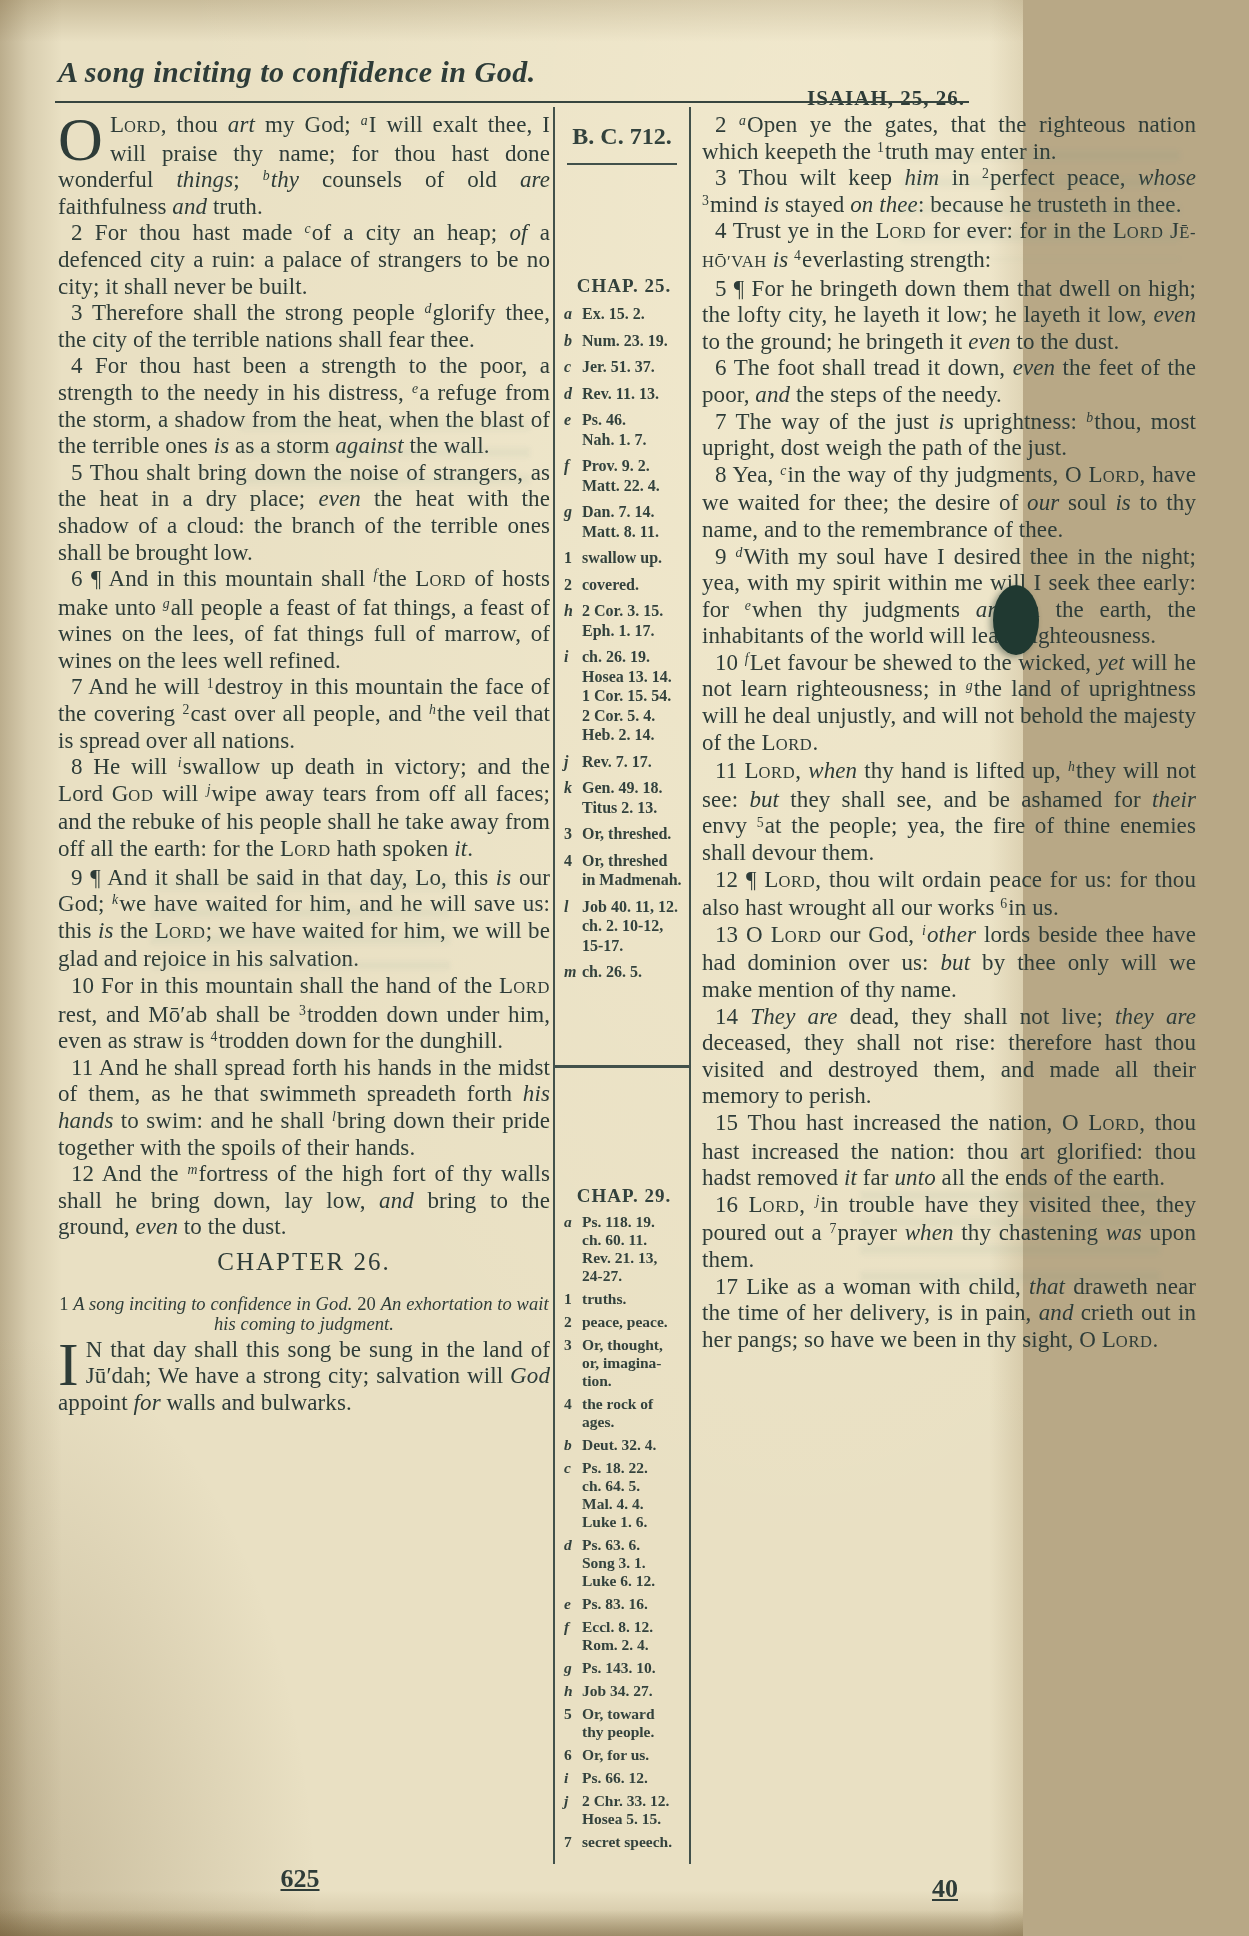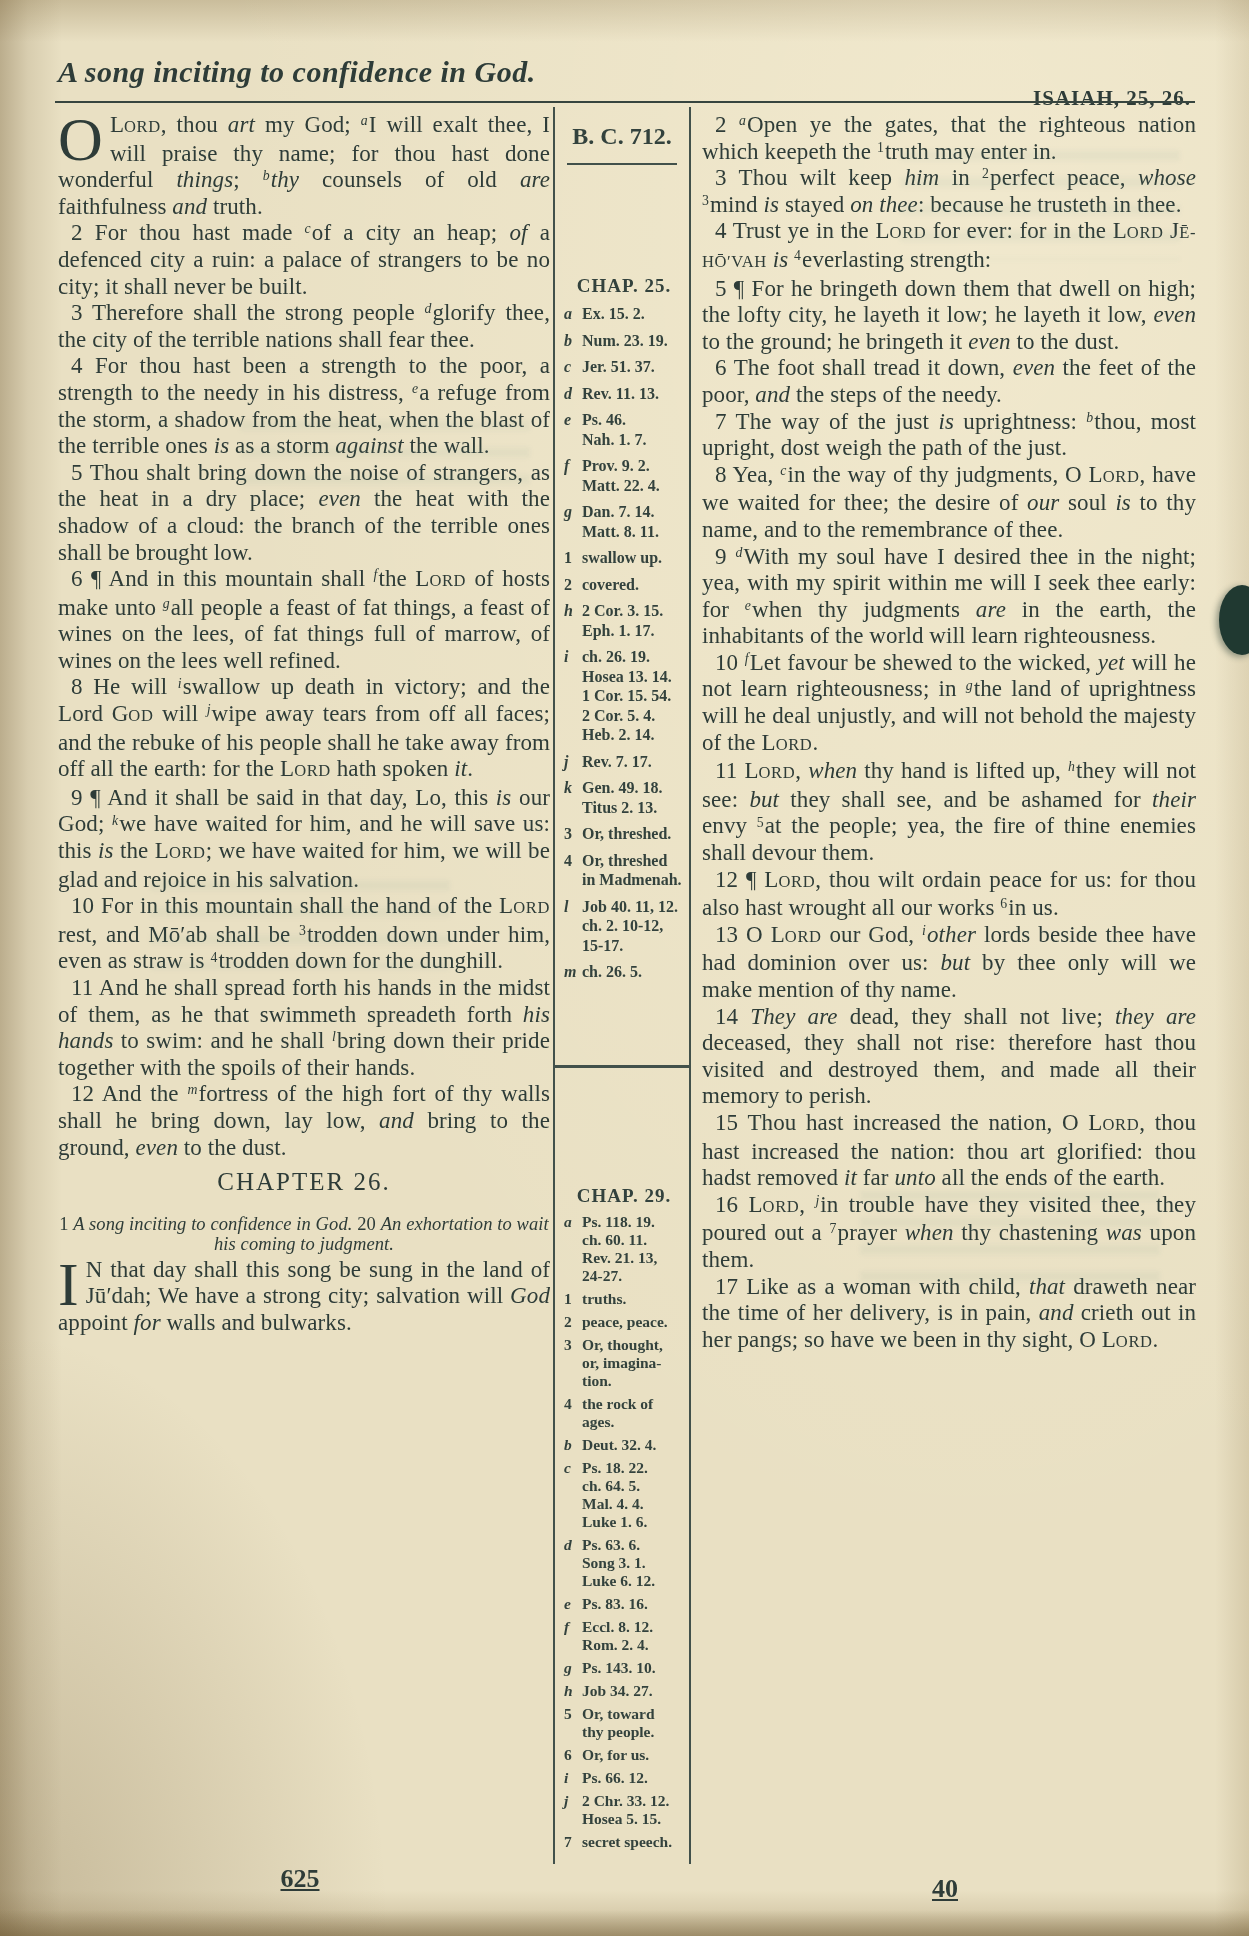--- a/index.html
+++ b/index.html
@@ -1,18 +1,18 @@
 <!DOCTYPE html>
 <html><head>
 <meta charset="utf-8">
 <style>
   html,body{margin:0;padding:0;}
   body{width:1249px;height:1936px;overflow:hidden;background:#b8a886;}
   .page{
-    position:relative;width:1249px;height:1936px;
+    position:relative;width:1023px;height:1936px;
     font-family:"Liberation Serif","DejaVu Serif",serif;
     color:#2e3c38;
     background:
       radial-gradient(ellipse at 78% 12%, rgba(255,248,224,.35), rgba(0,0,0,0) 55%),
       radial-gradient(ellipse at 0% 100%, rgba(110,88,50,.30), rgba(0,0,0,0) 22%),
       linear-gradient(90deg, rgba(112,90,52,.38) 0px, rgba(112,90,52,.14) 28px, rgba(0,0,0,0) 62px),
       linear-gradient(180deg, rgba(130,108,64,.30) 0px, rgba(0,0,0,0) 42px),
       linear-gradient(0deg, rgba(136,112,66,.34) 0px, rgba(0,0,0,0) 46px),
       linear-gradient(270deg, rgba(140,116,70,.20) 0px, rgba(0,0,0,0) 34px),
       #e9e0c3;
@@ -76,20 +76,21 @@
   <div class="hdr-rule"></div>
 
   <div class="col left">
     <div>
         <p class="verse first"><span class="drop">O</span><span>L</span><span class="sc2">ORD</span>, thou <i>art</i> my God; <span class="sup">a</span>I will exalt thee, I will praise thy name; for thou hast done wonderful <i>things</i>; <span class="sup">b</span><i>thy</i> counsels of old <i>are</i> faithfulness <i>and</i> truth.</p>
         <p class="verse">2 For thou hast made <span class="sup">c</span>of a city an heap; <i>of</i> a defenced city a ruin: a palace of strangers to be no city; it shall never be built.</p>
         <p class="verse">3 Therefore shall the strong people <span class="sup">d</span>glorify thee, the city of the terrible nations shall fear thee.</p>
         <p class="verse">4 For thou hast been a strength to the poor, a strength to the needy in his distress, <span class="sup">e</span>a refuge from the storm, a shadow from the heat, when the blast of the terrible ones <i>is</i> as a storm <i>against</i> the wall.</p>
         <p class="verse">5 Thou shalt bring down the noise of strangers, as the heat in a dry place; <i>even</i> the heat with the shadow of a cloud: the branch of the terrible ones shall be brought low.</p>
         <p class="verse">6 ¶ And in this mountain shall <span class="sup">f</span>the <span>L</span><span class="sc2">ORD</span> of hosts make unto <span class="sup">g</span>all people a feast of fat things, a feast of wines on the lees, of fat things full of marrow, of wines on the lees well refined.</p>
+        <p class="verse">7 And he will <span class="sup dg">1</span>destroy in this mountain the face of the covering <span class="sup dg">2</span>cast over all people, and <span class="sup">h</span>the veil that is spread over all nations.</p>
         <p class="verse">8 He will <span class="sup">i</span>swallow up death in victory; and the Lord <span>G</span><span class="sc2">OD</span> will <span class="sup">j</span>wipe away tears from off all faces; and the rebuke of his people shall he take away from off all the earth: for the <span>L</span><span class="sc2">ORD</span> hath spoken <i>it</i>.</p>
         <p class="verse">9 ¶ And it shall be said in that day, Lo, this <i>is</i> our God; <span class="sup">k</span>we have waited for him, and he will save us: this <i>is</i> the <span>L</span><span class="sc2">ORD</span>; we have waited for him, we will be glad and rejoice in his salvation.</p>
         <p class="verse">10 For in this mountain shall the hand of the <span>L</span><span class="sc2">ORD</span> rest, and Mō′ab shall be <span class="sup dg">3</span>trodden down under him, even as straw is <span class="sup dg">4</span>trodden down for the dunghill.</p>
         <p class="verse">11 And he shall spread forth his hands in the midst of them, as he that swimmeth spreadeth forth <i>his hands</i> to swim: and he shall <span class="sup">l</span>bring down their pride together with the spoils of their hands.</p>
         <p class="verse">12 And the <span class="sup">m</span>fortress of the high fort of thy walls shall he bring down, lay low, <i>and</i> bring to the ground, <i>even</i> to the dust.</p>
       </div>
     <h2 class="chap-head">CHAPTER 26.</h2>
     <p class="summary">1 <i>A song inciting to confidence in God.</i> 20 <i>An exhortation to wait his coming to judgment.</i></p>
     <div>
         <p class="verse first"><span class="drop">I</span>N that day shall this song be sung in the land of Jū′dah; We have a strong city; salvation will <i>God</i> appoint <i>for</i> walls and bulwarks.</p>

